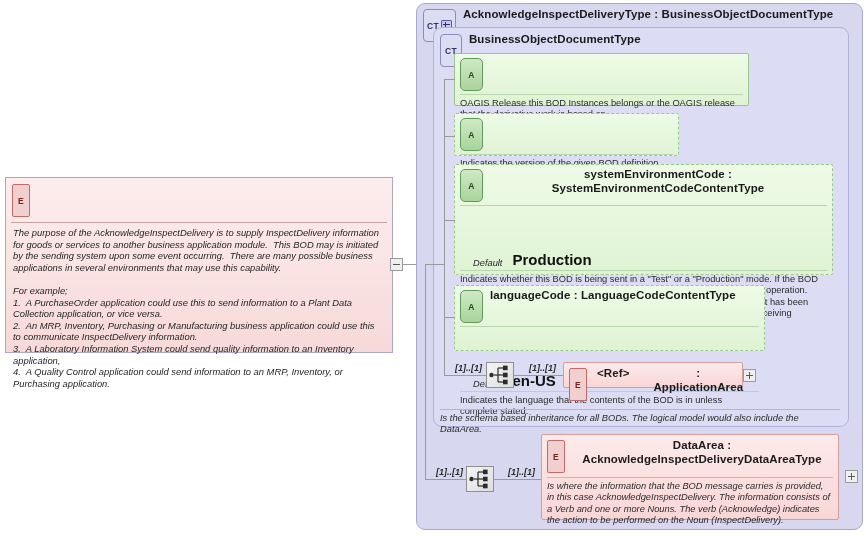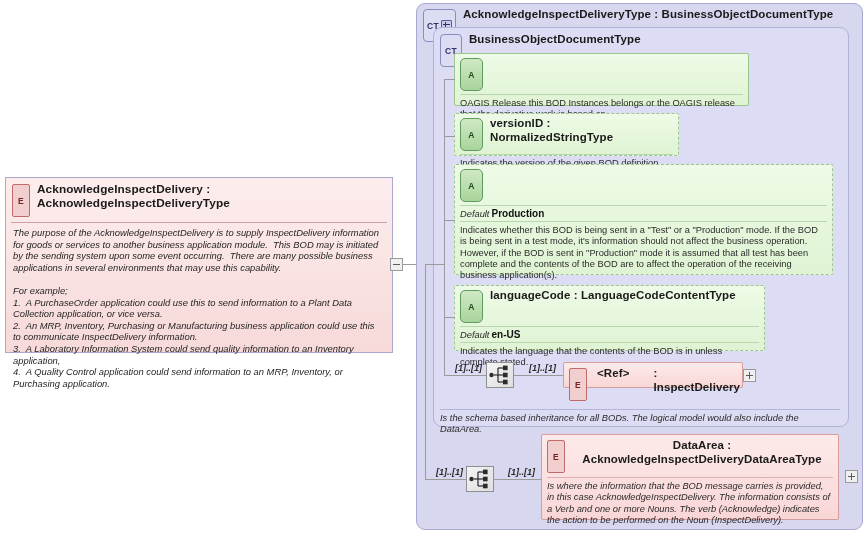--- a/index.html
+++ b/index.html
@@ -28,20 +28,21 @@
     gap: 7px;
     padding: 4px 6px 4px 5px;
   }
   .hdr-title {
     font-size: 11.5px;
     font-weight: bold;
     color: #1a1a1a;
     line-height: 13.5px;
     letter-spacing: 0.1px;
     white-space: pre-wrap;
+    text-align: center;
   }
   .hdr-title.center { text-align: center; flex: 1; }
 
   
   .badge {
     flex: none;
     box-sizing: border-box;
     height: 33px;
     border-radius: 4px;
     font-size: 8.5px;
@@ -118,33 +119,34 @@
     margin: 0 5px;
   }
   .attr .doc {
     font-size: 9.3px;
     color: #2b2b2b;
     line-height: 11.3px;
     padding: 3px 6px 4px 5px;
   }
   .defrow {
     display: flex;
-    gap: 2px;
-    padding: 2px 6px 2px 5px;
+    gap: 10px;
+    padding: 2px 6px 2px 18px;
     align-items: flex-end;
   }
   .defrow .dlabel {
     font-size: 9.3px;
     font-style: italic;
     color: #2b2b2b;
   }
   .defrow .dval {
-    font-size: 10px;
+    font-size: 15px;
     font-weight: bold;
     color: #111;
+    margin-top: 43px;
   }
 
   
   .elem {
     background: linear-gradient(180deg,#fdeaea 0%, #f9d6d6 100%);
     border: 1px solid #d79c9c;
     border-radius: 2px;
   }
   .elem .rule {
     height: 0; border-top: 1px solid #dfb0b0;
@@ -225,21 +227,20 @@
   }
 </style>
 </head>
 <body>
 
 <div id="canvas">
 
   <div class="box elem-standalone" style="left:5px; top:177px; width:388px; height:176px;">
     <div class="hdr">
       <span class="badge badge-e">E</span>
-      <span class="hdr-title">AcknowledgeInspectDelivery : AcknowledgeInspectDeliveryType</span>
     </div>
     <div class="rule"></div>
     <div class="doc">The purpose of the AcknowledgeInspectDelivery is to supply InspectDelivery information for goods or services to another business application module.  This BOD may is initiated by the sending system upon some event occurring.  There are many possible business applications in several environments that may use this capability.
 
 For example;
 1.  A PurchaseOrder application could use this to send information to a Plant Data Collection application, or vice versa.
 2.  An MRP, Inventory, Purchasing or Manufacturing business application could use this to communicate InspectDelivery information.
 3.  A Laboratory Information System could send quality information to an Inventory application,
 4.  A Quality Control application could send information to an MRP, Inventory, or Purchasing application.</div>
   </div>
@@ -271,29 +272,29 @@
     <div class="hdr">
       <span class="badge badge-a">A</span>
     </div>
     <div class="rule"></div>
     <div class="doc">OAGIS Release this BOD Instances belongs or the OAGIS release that the derivative work is based on.</div>
   </div>
 
   <div class="box attr optional" style="left:454px; top:113px; width:225px; height:43px;">
     <div class="hdr">
       <span class="badge badge-a">A</span>
-      <span class="hdr-title">versionID : NormalizedStringType</span>
     </div>
     <div class="rule"></div>
     <div class="doc">Indicates the version of the given BOD definition.</div>
   </div>
 
   <div class="box attr optional" style="left:454px; top:164px; width:379px; height:111px;">
     <div class="hdr">
       <span class="badge badge-a">A</span>
+      <span class="hdr-title center">systemEnvironmentCode : SystemEnvironmentCodeContentType</span>
     </div>
     <div class="rule"></div>
     <div class="defrow">
       <span class="dlabel">Default</span>
       <span class="dval">Production</span>
     </div>
     <div class="rule"></div>
     <div class="doc">Indicates whether this BOD is being sent in a "Test" or a "Production" mode. If the BOD is being sent in a test mode, it's information should not affect the business operation. However, if the BOD is sent in "Production" mode it is assumed that all test has been complete and the contents of the BOD are to affect the operation of the receiving business application(s).</div>
   </div>
 
@@ -332,21 +333,21 @@
       <rect x="16" y="16.7" width="4.6" height="4.6" fill="#2b2b2b"></rect>
     </svg>
   </div>
   <div class="ln lnh" style="left:514px; top:375px; width:49px;"></div>
   <div class="card" style="left:529px; top:363px;">[1]..[1]</div>
 
   <div class="box elem" style="left:563px; top:362px; width:180px; height:26px;">
     <div class="hdr" style="padding:4px 6px 4px 5px; gap:10px;">
       <span class="badge badge-e">E</span>
       <span class="hdr-title">&lt;Ref&gt;</span>
-      <span class="hdr-title" style="margin-left:14px;">: InspectDelivery</span>
+      <span class="hdr-title" style="margin-left:14px;">: ApplicationArea</span>
     </div>
   </div>
   <div class="pm plus" style="left:743px; top:369px;"></div>
 
   <div class="ct-doc" style="left:440px; top:409px; width:400px;">
     <div class="rule"></div>
     <span>Is the schema based inheritance for all BODs. The logical model would also include the DataArea.</span>
   </div>
 
   <div class="ln lnv" style="left:425px; top:264px; height:215px;"></div>

